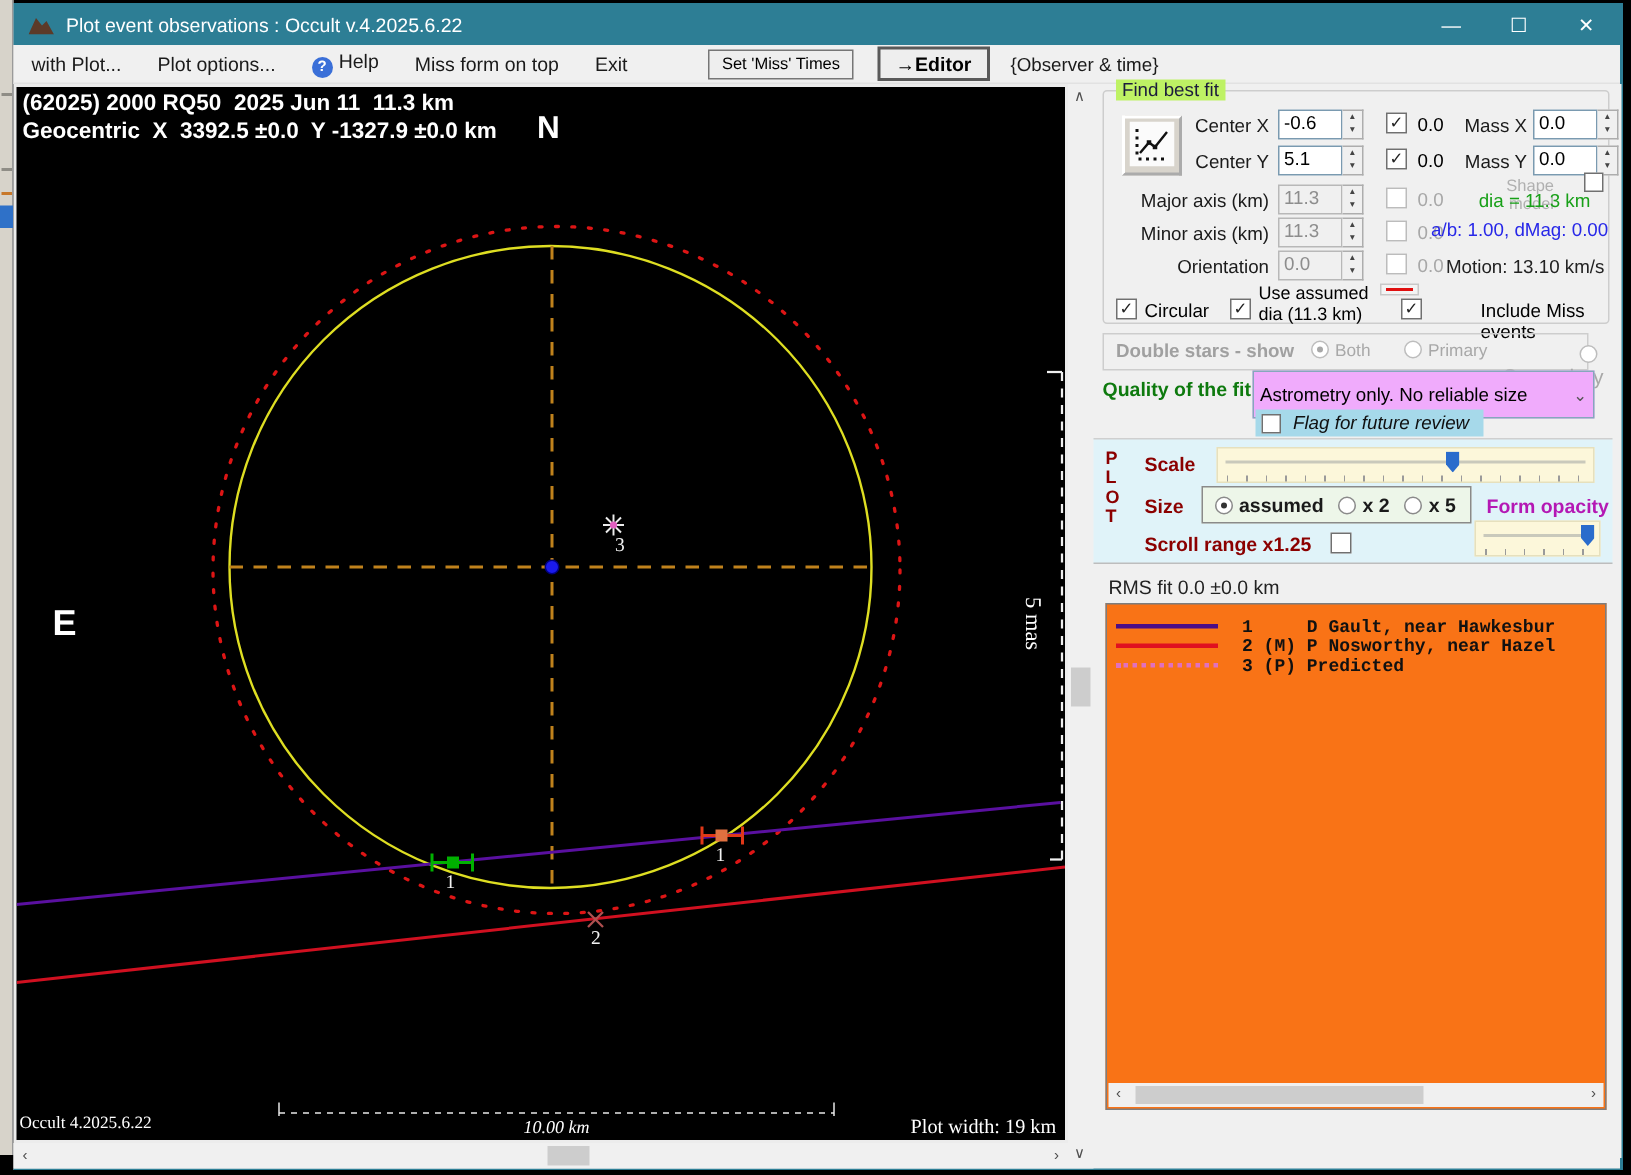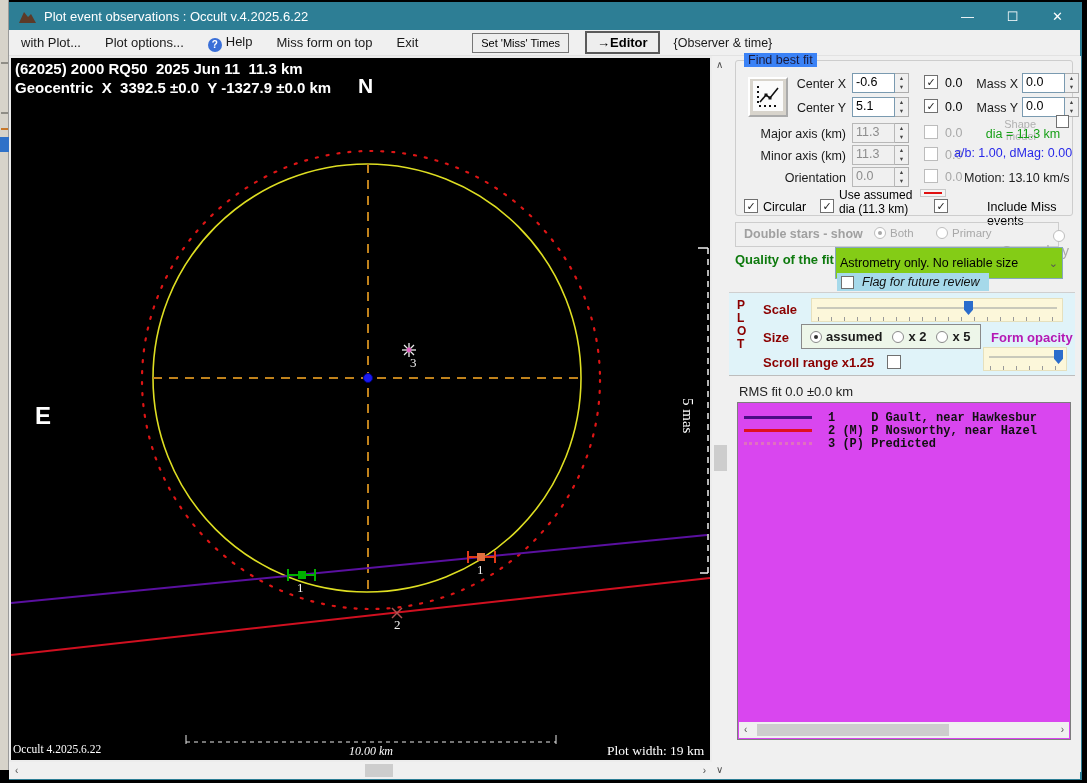--- a/index.html
+++ b/index.html
@@ -45,21 +45,21 @@
                font-family:"Liberation Serif", serif; font-size:15px; }
 
   
   .scroll { background:#f0f0f0; position:absolute; }
   .scroll .thumb { position:absolute; background:#cdcdcd; }
   .scroll .arrow { position:absolute; color:#505050; font-size:10px; line-height:1; }
 
   
   .right-panel { position:absolute; left:720px; top:54px; width:352px; height:716px; background:#f0f0f0; font-size:12.5px; }
   .groupbox { position:absolute; border:1px solid #cdcdcd; border-radius:3px; }
-  .grouplabel { position:absolute; top:-8px; left:8px; background:#3b82f6; padding:0 4px; font-size:12.5px; }
+  .grouplabel { position:absolute; top:-8px; left:8px; background:#bef264; padding:0 4px; font-size:12.5px; }
   .rlabel { position:absolute; text-align:right; color:#1a1a1a; }
   .field { position:absolute; display:flex; }
   .field input, .field .val { width:43px; height:20px; border:1px solid #7a9ab0; background:#fff;
       font-size:12.5px; padding:1px 3px; font-family:"Liberation Sans",sans-serif; }
   .spin { width:14px; height:20px; border:1px solid #adadad; border-left:none; background:#f0f0f0;
           display:flex; flex-direction:column; }
   .spin span { flex:1; font-size:5.5px; color:#444; text-align:center; line-height:9px; }
   .disabled .val { background:#f0f0f0; color:#8d8d8d; border-color:#b8b8b8; }
   .cbox { position:absolute; width:14px; height:14px; background:#fff; border:1px solid #707070; font-size:11px;
           line-height:12px; text-align:center; color:#222; }
@@ -75,21 +75,21 @@
   .darkred { color:#8b0000; font-weight:bold; font-size:13px; }
   .slider { position:absolute; background:#fcf7da; border:1px solid #e6e0bd; }
   .slider .track { position:absolute; left:5px; right:5px; top:8px; height:2px; background:#c9c9bb; }
   .slider .sthumb { position:absolute; top:2px; width:9px; height:14px; background:#2a6ccc;
                     clip-path:polygon(0 0,100% 0,100% 62%,50% 100%,0 62%); }
   .slider .ticks { position:absolute; left:6px; right:6px; bottom:0; height:4px;
                    background:repeating-linear-gradient(90deg,#9a9a9a 0 1px,transparent 1px 13px); }
   .size-group { position:absolute; background:#edf6e9; border:1px solid #8a8a8a; display:flex;
                 align-items:center; padding:0 8px; gap:10px; font-weight:bold; color:#1a1a1a; font-size:13px;}
 
-  .listbox { position:absolute; left:8px; top:346px; width:334px; height:338px; background:#d946ef;
+  .listbox { position:absolute; left:8px; top:346px; width:334px; height:338px; background:#f97316;
              border:1px solid #7d7d7d; }
   .obs-row { display:flex; align-items:center; height:13px; margin:0 0 0 6px; }
   .obs-row:first-child { margin-top:8px; }
   .line-sample { width:68px; margin-right:16px; }
   .obs-label { font-family:"Liberation Mono", monospace; font-size:12px; font-weight:bold;
                white-space:pre; color:#111; }
 </style>
 </head>
 <body>
 
@@ -320,21 +320,21 @@
     </div>
 
     <div class="groupbox" style="left:6px;top:166px;width:324px;height:25px;border-radius:0;">
       <span class="abs" style="left:8px;top:4px;font-weight:bold;color:#a0a0a0;">Double stars - show</span>
       <span class="abs" style="left:138px;top:4px;color:#a8a8a8;font-size:11.5px;"><span class="radio gray sel"></span><span>Both</span></span>
       <span class="abs" style="left:200px;top:4px;color:#a8a8a8;font-size:11.5px;"><span class="radio gray"></span><span>Primary</span></span>
       <span class="abs" style="left:266px;top:4px;color:#a8a8a8;font-size:14px;text-align:right;"><span class="radio gray"></span><span>Secondary</span></span>
     </div>
 
     <span class="abs" style="left:6px;top:196px;font-weight:bold;color:#0e7a0e;font-size:13px;">Quality of the fit</span>
-    <div class="abs" style="left:106px;top:191px;width:228px;height:32px;background:#84cc16;border:1px solid #86a7bc;display:flex;align-items:center;padding:0 4px;font-size:12.5px;">
+    <div class="abs" style="left:106px;top:191px;width:228px;height:32px;background:#f0abfc;border:1px solid #86a7bc;display:flex;align-items:center;padding:0 4px;font-size:12.5px;">
       <span>Astrometry only. No reliable size</span>
       <span style="margin-left:auto;color:#555;font-size:11px;">⌄</span>
     </div>
     <div class="abs" style="left:108px;top:217px;background:#a6d9ea;display:flex;align-items:center;padding:2px 10px 2px 4px;gap:8px;">
       <span class="cbox" style="position:static;width:13px;height:13px;"></span>
       <span style="font-style:italic;font-size:12.5px;color:#101010;">Flag for future review</span>
     </div>
 
     <div class="plot-panel">
       <div class="abs darkred" style="left:8px;top:6px;width:11px;word-break:break-all;line-height:13px;font-size:12px;">PLOT</div>

